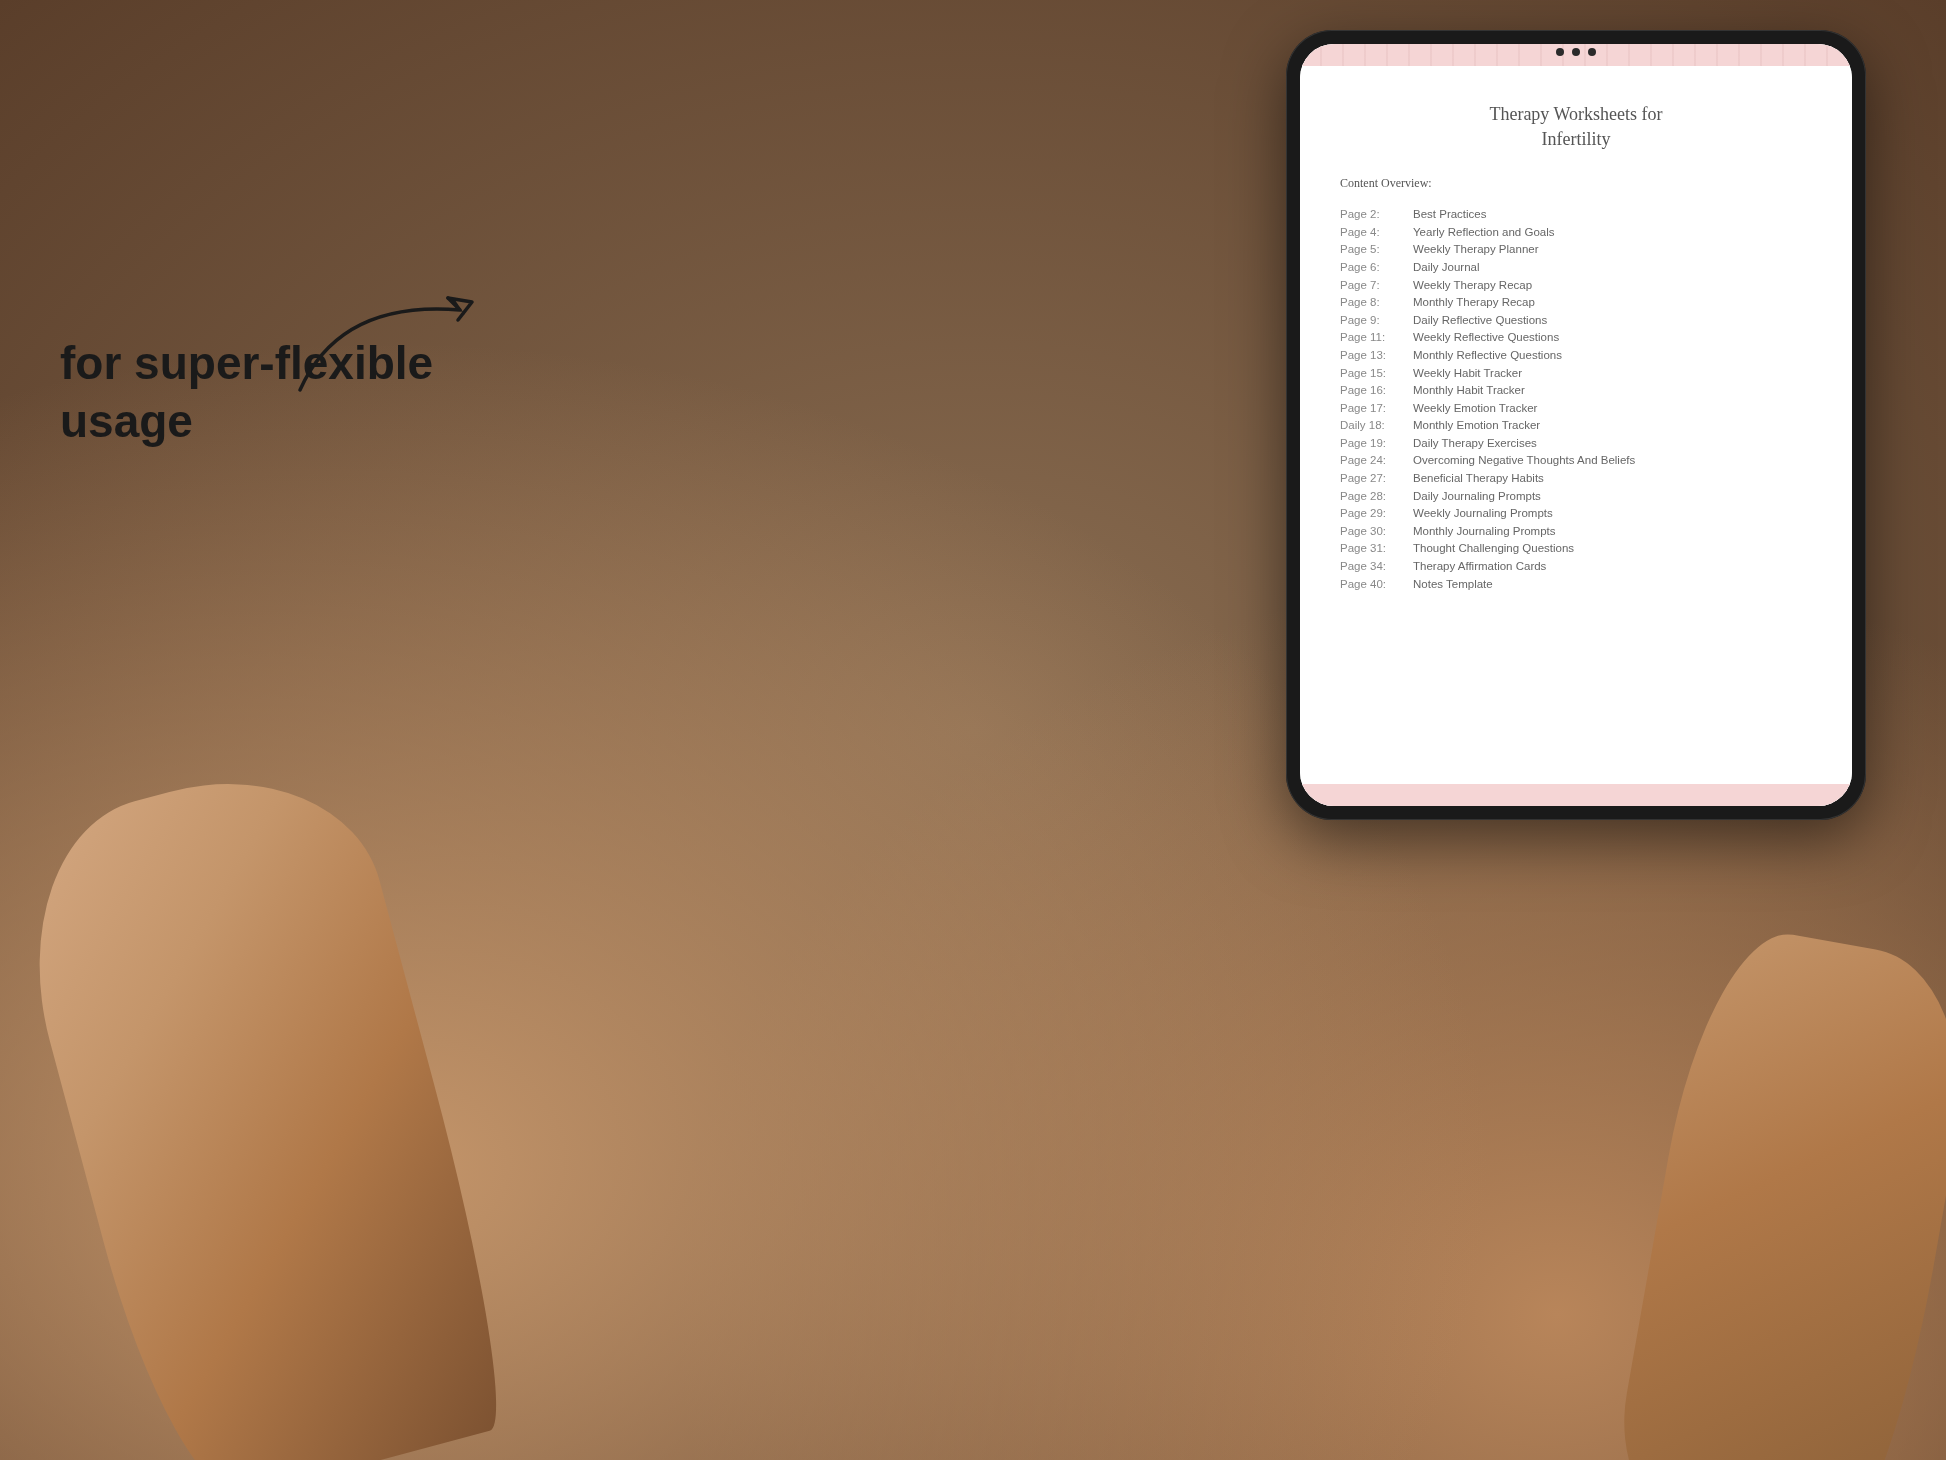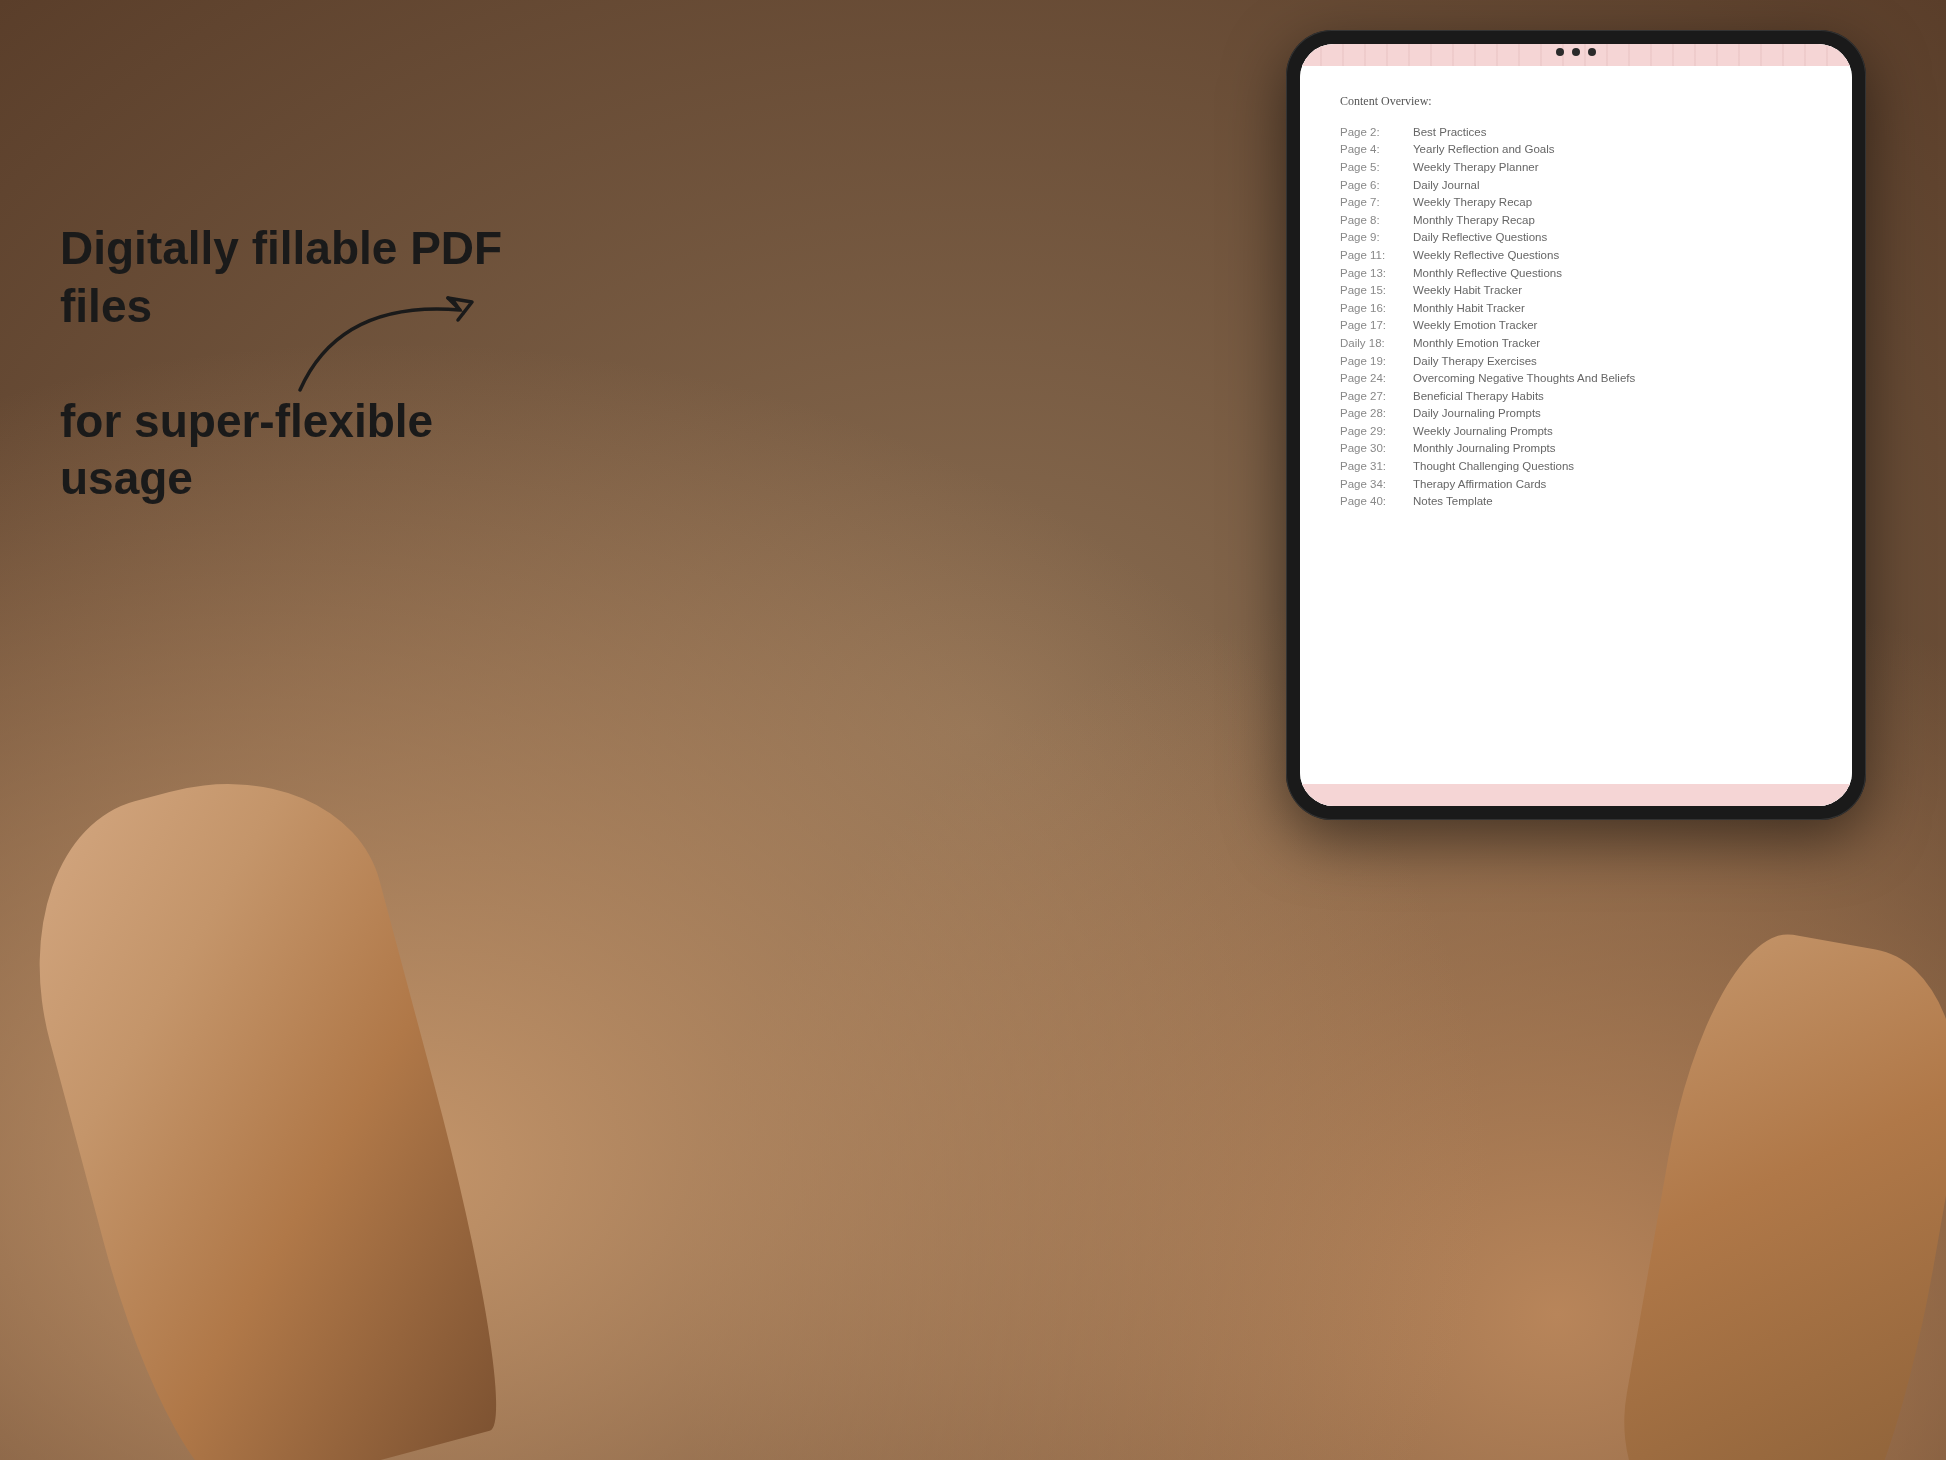--- a/index.html
+++ b/index.html
@@ -230,39 +230,43 @@
   <div class="arrow-container">
     <svg class="arrow-svg" viewBox="0 0 260 130">
       <path d="M 20 110 Q 60 20 180 30 L 168 18" stroke="#1a1a1a" stroke-width="3.5" fill="none" stroke-linecap="round" stroke-linejoin="round"></path>
       <path d="M 168 18 L 185 35 L 175 20 Z" fill="#1a1a1a"></path>
 
       <polyline points="168,18 192,22 178,40" stroke="#1a1a1a" stroke-width="3.5" fill="none" stroke-linecap="round" stroke-linejoin="round"></polyline>
     </svg>
   </div>
 
   <div class="main-text">
-    <span>Digitally fillable PDF files</span><br>
+    <br>
     <br>
     <span>for super-flexible usage</span>
   </div>
 </div>
 
 <div class="hand-left"></div>
 
 <div class="tablet-wrapper">
   <div class="tablet-outer">
     <div class="tablet-camera-bar">
       <div class="camera-dot"></div>
       <div class="camera-dot"></div>
       <div class="camera-dot"></div>
     </div>
     <div class="tablet-screen">
       <div class="document-page">
         <div class="page-top-border"></div>
         <div class="page-content">
+          <div class="doc-title">
+            <span>Therapy Worksheets for</span><br>
+            <span>Infertility</span>
+          </div>
           <div class="content-overview-label">Content Overview:</div>
           <ul class="toc-list" id="toc-list">
           <li class="toc-item">
                 <span class="toc-page">Page 2:</span>
                 <span class="toc-title-text">Best Practices</span>
               </li>
               <li class="toc-item">
                 <span class="toc-page">Page 4:</span>
                 <span class="toc-title-text">Yearly Reflection and Goals</span>
               </li>

